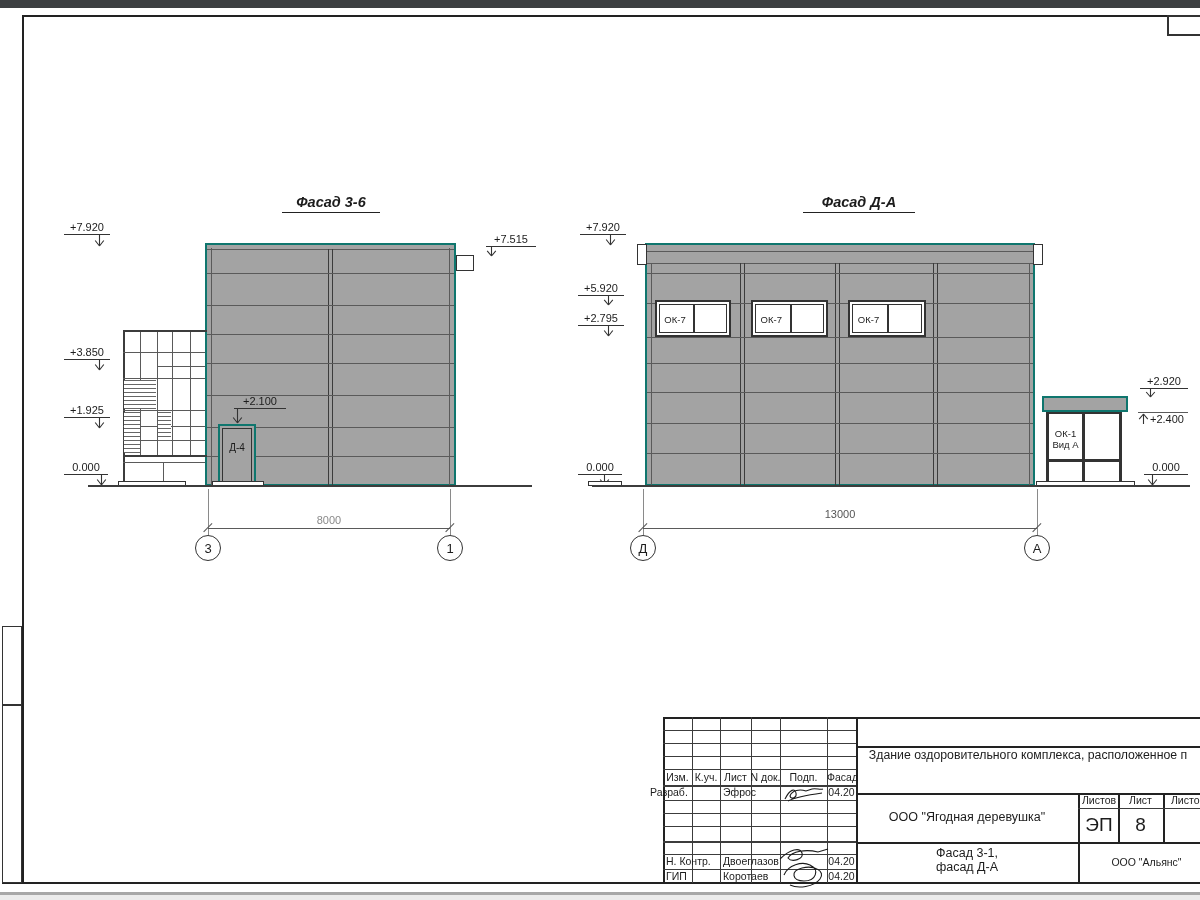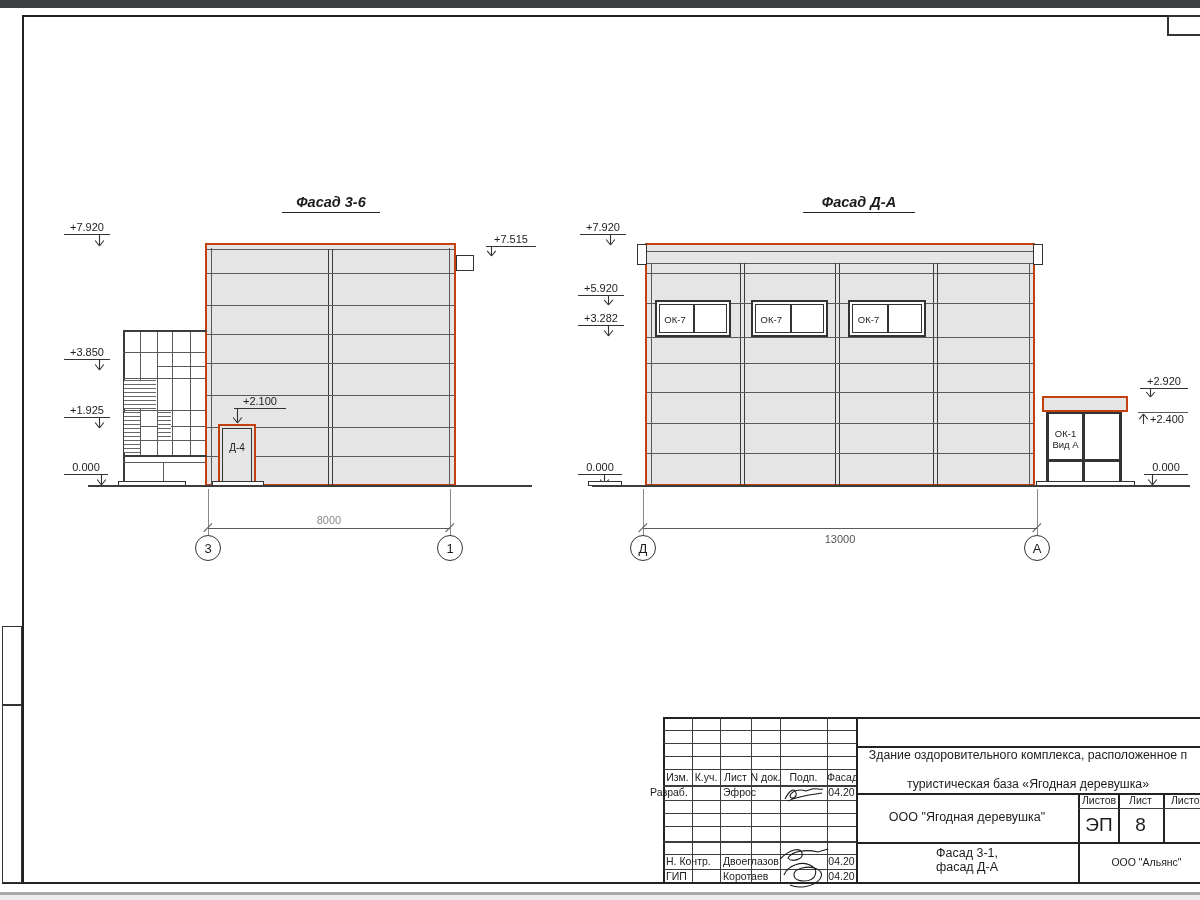--- a/index.html
+++ b/index.html
@@ -3,21 +3,21 @@
 <meta charset="utf-8">
 <style>
   html,body{margin:0;padding:0;background:#fff;}
   #page{position:relative;width:1200px;height:900px;background:#fff;overflow:hidden;
         font-family:"Liberation Sans",sans-serif;color:#1c1c1c;}
   .abs{position:absolute;}
   .hl{position:absolute;background:#3c3c3c;height:1px;}
   .vl{position:absolute;background:#3c3c3c;width:1px;}
   .thin{background:#5a5a5a;}
   .lite{background:#8a8a8a;}
-  .box{position:absolute;border:2px solid #c2410c;background:#e5e5e5;box-sizing:border-box;}
+  .box{position:absolute;border:2px solid #0f766e;background:#a3a3a3;box-sizing:border-box;}
   .tbox{position:absolute;border:1px solid #333;background:#fff;box-sizing:border-box;}
   .txt{position:absolute;white-space:nowrap;}
   .ctr{text-align:center;}
   .elev{position:absolute;font-size:11px;border-bottom:1px solid #333;text-align:center;
         padding-bottom:1px;white-space:nowrap;}
   .ftitle{position:absolute;font-size:14.5px;font-style:italic;font-weight:bold;
           text-align:center;border-bottom:1.2px solid #222;padding-bottom:2px;}
   .axis{position:absolute;width:26px;height:26px;border:1.5px solid #333;border-radius:50%;
         background:#fff;text-align:center;line-height:26px;font-size:13px;box-sizing:border-box;}
   .tick{position:absolute;width:12px;height:1.4px;background:#555;transform:rotate(-45deg);}
@@ -173,21 +173,21 @@
   <div class="txt ctr" style="left:1049px;top:439px;width:33px;font-size:9.5px;">Вид А</div>
 
   <div class="elev" style="left:580px;top:221px;width:46px;">+7.920</div>
   <svg style="left:604px;top:234px;" width="13" height="12" viewBox="0 0 13 12">
       <path d="M6.5 0V11M6.5 11L2.2 5.5M6.5 11L10.8 5.5" stroke="#333" stroke-width="1.1" fill="none"></path>
     </svg>
   <div class="elev" style="left:578px;top:282px;width:46px;">+5.920</div>
   <svg style="left:602px;top:295px;" width="13" height="11" viewBox="0 0 13 11">
       <path d="M6.5 0V10M6.5 10L2.2 4.8M6.5 10L10.8 4.8" stroke="#333" stroke-width="1.1" fill="none"></path>
     </svg>
-  <div class="elev" style="left:578px;top:312px;width:46px;">+3.282</div>
+  <div class="elev" style="left:578px;top:312px;width:46px;">+2.795</div>
   <svg style="left:602px;top:325px;" width="13" height="12" viewBox="0 0 13 12">
       <path d="M6.5 0V11M6.5 11L2.2 5.5M6.5 11L10.8 5.5" stroke="#333" stroke-width="1.1" fill="none"></path>
     </svg>
   <div class="elev" style="left:578px;top:461px;width:44px;">0.000</div>
   <svg style="left:598px;top:474px;" width="13" height="12" viewBox="0 0 13 12">
       <path d="M6.5 0V11M6.5 11L2.2 5.5M6.5 11L10.8 5.5" stroke="#333" stroke-width="1.1" fill="none"></path>
     </svg>
   <div class="elev" style="left:1140px;top:375px;width:48px;">+2.920</div>
   <svg style="left:1144px;top:388px;" width="13" height="10" viewBox="0 0 13 10">
       <path d="M6.5 0V9M6.5 9L2.2 4M6.5 9L10.8 4" stroke="#333" stroke-width="1.1" fill="none"></path>
@@ -203,21 +203,21 @@
     </svg>
 
   <div class="tbox" style="left:588px;top:481px;width:34px;height:5px;"></div>
   <div class="tbox" style="left:1036px;top:481px;width:99px;height:5px;"></div>
   <div class="hl" style="left:592px;top:485px;width:598px;height:2px;"></div>
   <div class="vl lite" style="left:643px;top:489px;height:46px;"></div>
   <div class="vl lite" style="left:1037px;top:489px;height:46px;"></div>
   <div class="hl thin" style="left:643px;top:528px;width:394px;"></div>
   <div class="tick" style="left:637px;top:527px;"></div>
   <div class="tick" style="left:1031px;top:527px;"></div>
-  <div class="dimtxt" style="left:800px;top:533px;width:80px;color:#555;">13000</div>
+  <div class="dimtxt" style="left:800px;top:508px;width:80px;color:#555;">13000</div>
   <div class="axis" style="left:630px;top:535px;">Д</div>
   <div class="axis" style="left:1024px;top:535px;">А</div>
 
   <div class="hl" style="left:663px;top:717px;width:537px;height:2px;background:#222;"></div>
   <div class="vl" style="left:663px;top:717px;width:2px;height:166px;background:#222;"></div>
   <div class="vl" style="left:856px;top:717px;width:2px;height:166px;background:#222;"></div>
   <div class="vl" style="left:1078px;top:793px;width:2px;height:90px;background:#222;"></div>
   <div class="hl" style="left:856px;top:746px;width:344px;height:2px;background:#222;"></div>
   <div class="hl" style="left:856px;top:793px;width:344px;height:2px;background:#222;"></div>
   <div class="hl" style="left:856px;top:842px;width:344px;height:2px;background:#222;"></div>
@@ -260,21 +260,20 @@
   <div class="tb-cell" style="left:827px;top:869px;width:29px;font-size:10.5px;line-height:14px;">04.20</div>
 
   <svg style="left:782px;top:786px;" width="44" height="17" viewBox="0 0 44 17">
       <path d="M3 13 C8 3,13 2,14 7 C15 12,9 14,8 10 C10 4,18 3,24 5 L30 3 C34 2,38 4,41 3 M6 15 C14 11,26 9,40 7" stroke="#1a1a1a" stroke-width="1.1" fill="none"></path>
     </svg>
   <svg style="left:776px;top:845px;" width="58" height="46" viewBox="0 0 58 46">
       <path d="M4 14 C14 4,24 2,26 8 C28 14,16 18,12 13 C16 6,30 4,42 7 L52 4 M8 30 C12 20,26 16,34 20 C44 25,40 36,28 36 C16 36,14 26,26 23 C38 20,50 26,44 34 C38 42,22 44,14 40" stroke="#1a1a1a" stroke-width="1.1" fill="none"></path>
     </svg>
 
   <div class="tb-cell" style="left:856px;top:748px;width:344px;font-size:12.3px;line-height:15px;">Здание оздоровительного комплекса, расположенное п</div>
-  <div class="tb-cell" style="left:856px;top:777px;width:344px;font-size:12.3px;line-height:15px;">туристическая база «Ягодная деревушка»</div>
   <div class="tb-cell" style="left:856px;top:793px;width:222px;font-size:12.5px;line-height:49px;">ООО "Ягодная деревушка"</div>
   <div class="tb-cell" style="left:1080px;top:793px;width:38px;font-size:10.5px;line-height:15px;">Листов</div>
   <div class="tb-cell" style="left:1118px;top:793px;width:45px;font-size:10.5px;line-height:15px;">Лист</div>
   <div class="tb-cell" style="left:1163px;top:793px;width:50px;font-size:10.5px;line-height:15px;">Листов</div>
   <div class="tb-cell" style="left:1080px;top:808px;width:38px;font-size:19px;line-height:34px;">ЭП</div>
   <div class="tb-cell" style="left:1118px;top:808px;width:45px;font-size:19px;line-height:34px;">8</div>
   <div class="tb-cell" style="left:856px;top:846px;width:222px;font-size:12.5px;line-height:14px;">Фасад 3-1,</div>
   <div class="tb-cell" style="left:856px;top:860px;width:222px;font-size:12.5px;line-height:14px;">фасад Д-А</div>
   <div class="tb-cell" style="left:1080px;top:842px;width:133px;font-size:10.5px;line-height:41px;">ООО "Альянс"</div>
 

